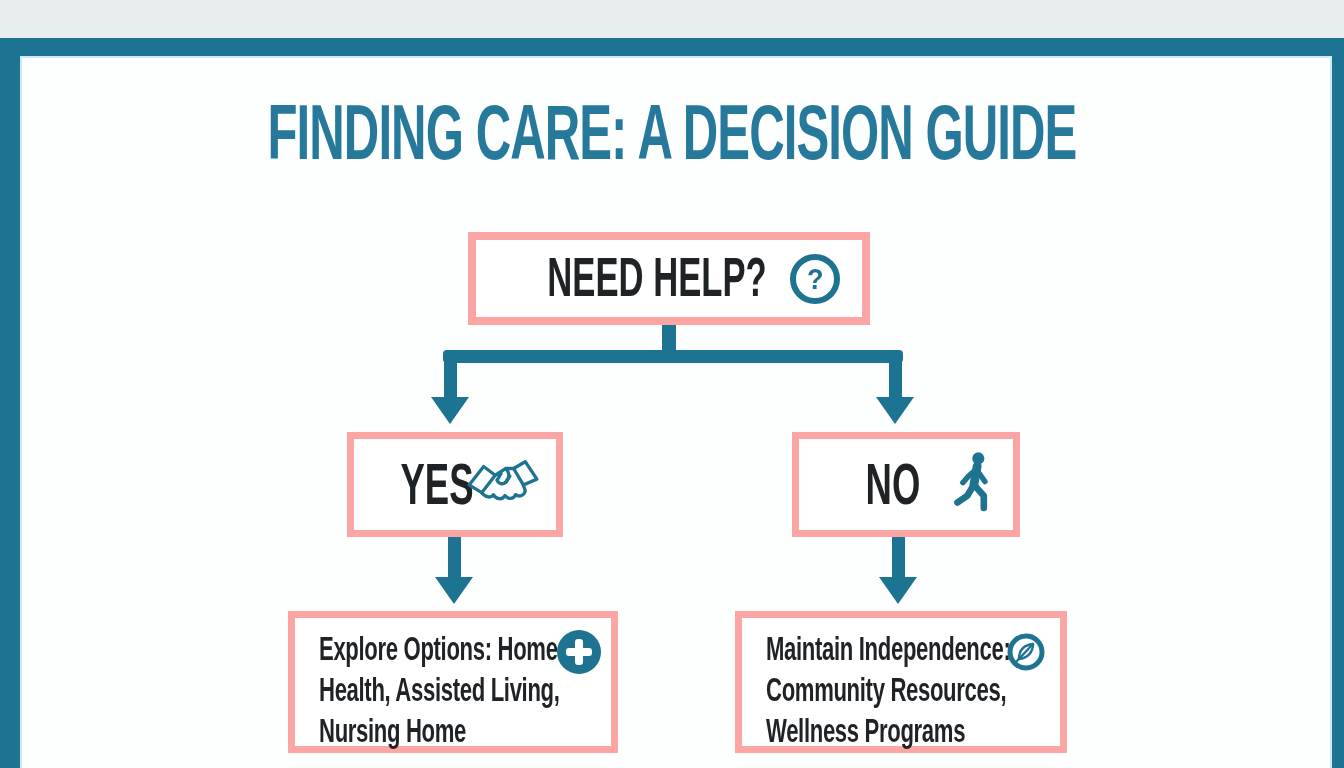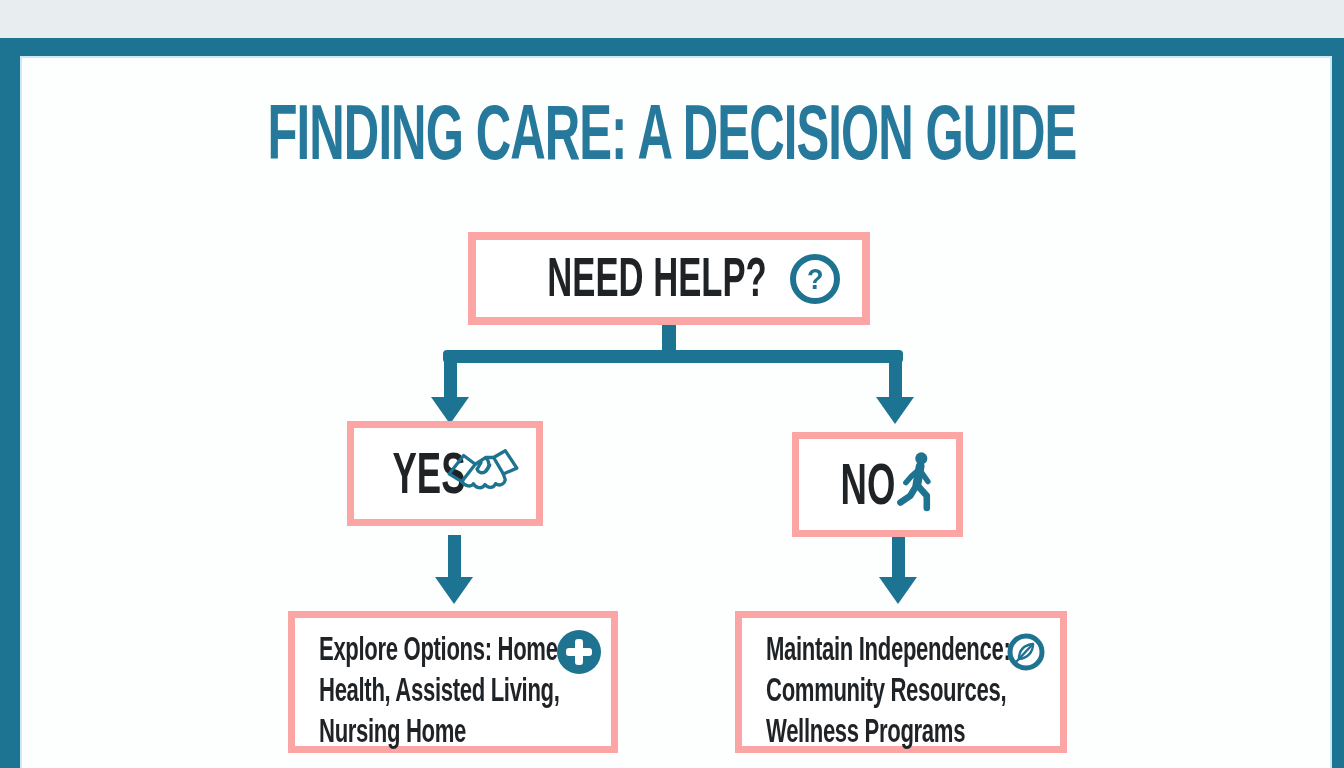--- a/index.html
+++ b/index.html
@@ -21,22 +21,22 @@
   
   .title-wrap{position:absolute;top:55px;left:0;right:0;text-align:center;line-height:1;}
   .title-text{
     display:inline-block;font-weight:bold;font-size:78px;color:#27799c;
     letter-spacing:-1.5px;white-space:nowrap;
     transform:scaleX(0.63);transform-origin:center;
   }
   
   .node{position:absolute;box-sizing:border-box;background:#ffffff;border:7px solid #fca5a5;}
   .node-root{left:468px;top:194px;width:402px;height:93px;border-width:8px;}
-  .node-yes {left:347px;top:383px;width:196px;height:105px;}
-  .node-no  {left:792px;top:394px;width:171px;height:105px;padding-left:15px;}
+  .node-yes {left:347px;top:394px;width:216px;height:105px;}
+  .node-no  {left:792px;top:394px;width:228px;height:105px;padding-left:15px;}
   .node-outcome-yes{left:288px;top:573px;width:330px;height:142px;}
   .node-outcome-no {left:735px;top:573px;width:332px;height:142px;}
 
   .node-label{
     position:absolute;top:50%;
     font-weight:bold;color:#1f2326;white-space:nowrap;line-height:1;
   }
   .root-label{left:47%;font-size:55px;transform:translate(-50%,-52%) scaleX(0.63);}
   .yes-label {left:41%;font-size:58px;transform:translate(-50%,-52%) scaleX(0.63);}
   .no-label  {left:44%;font-size:58px;transform:translate(-50%,-52%) scaleX(0.63);}

